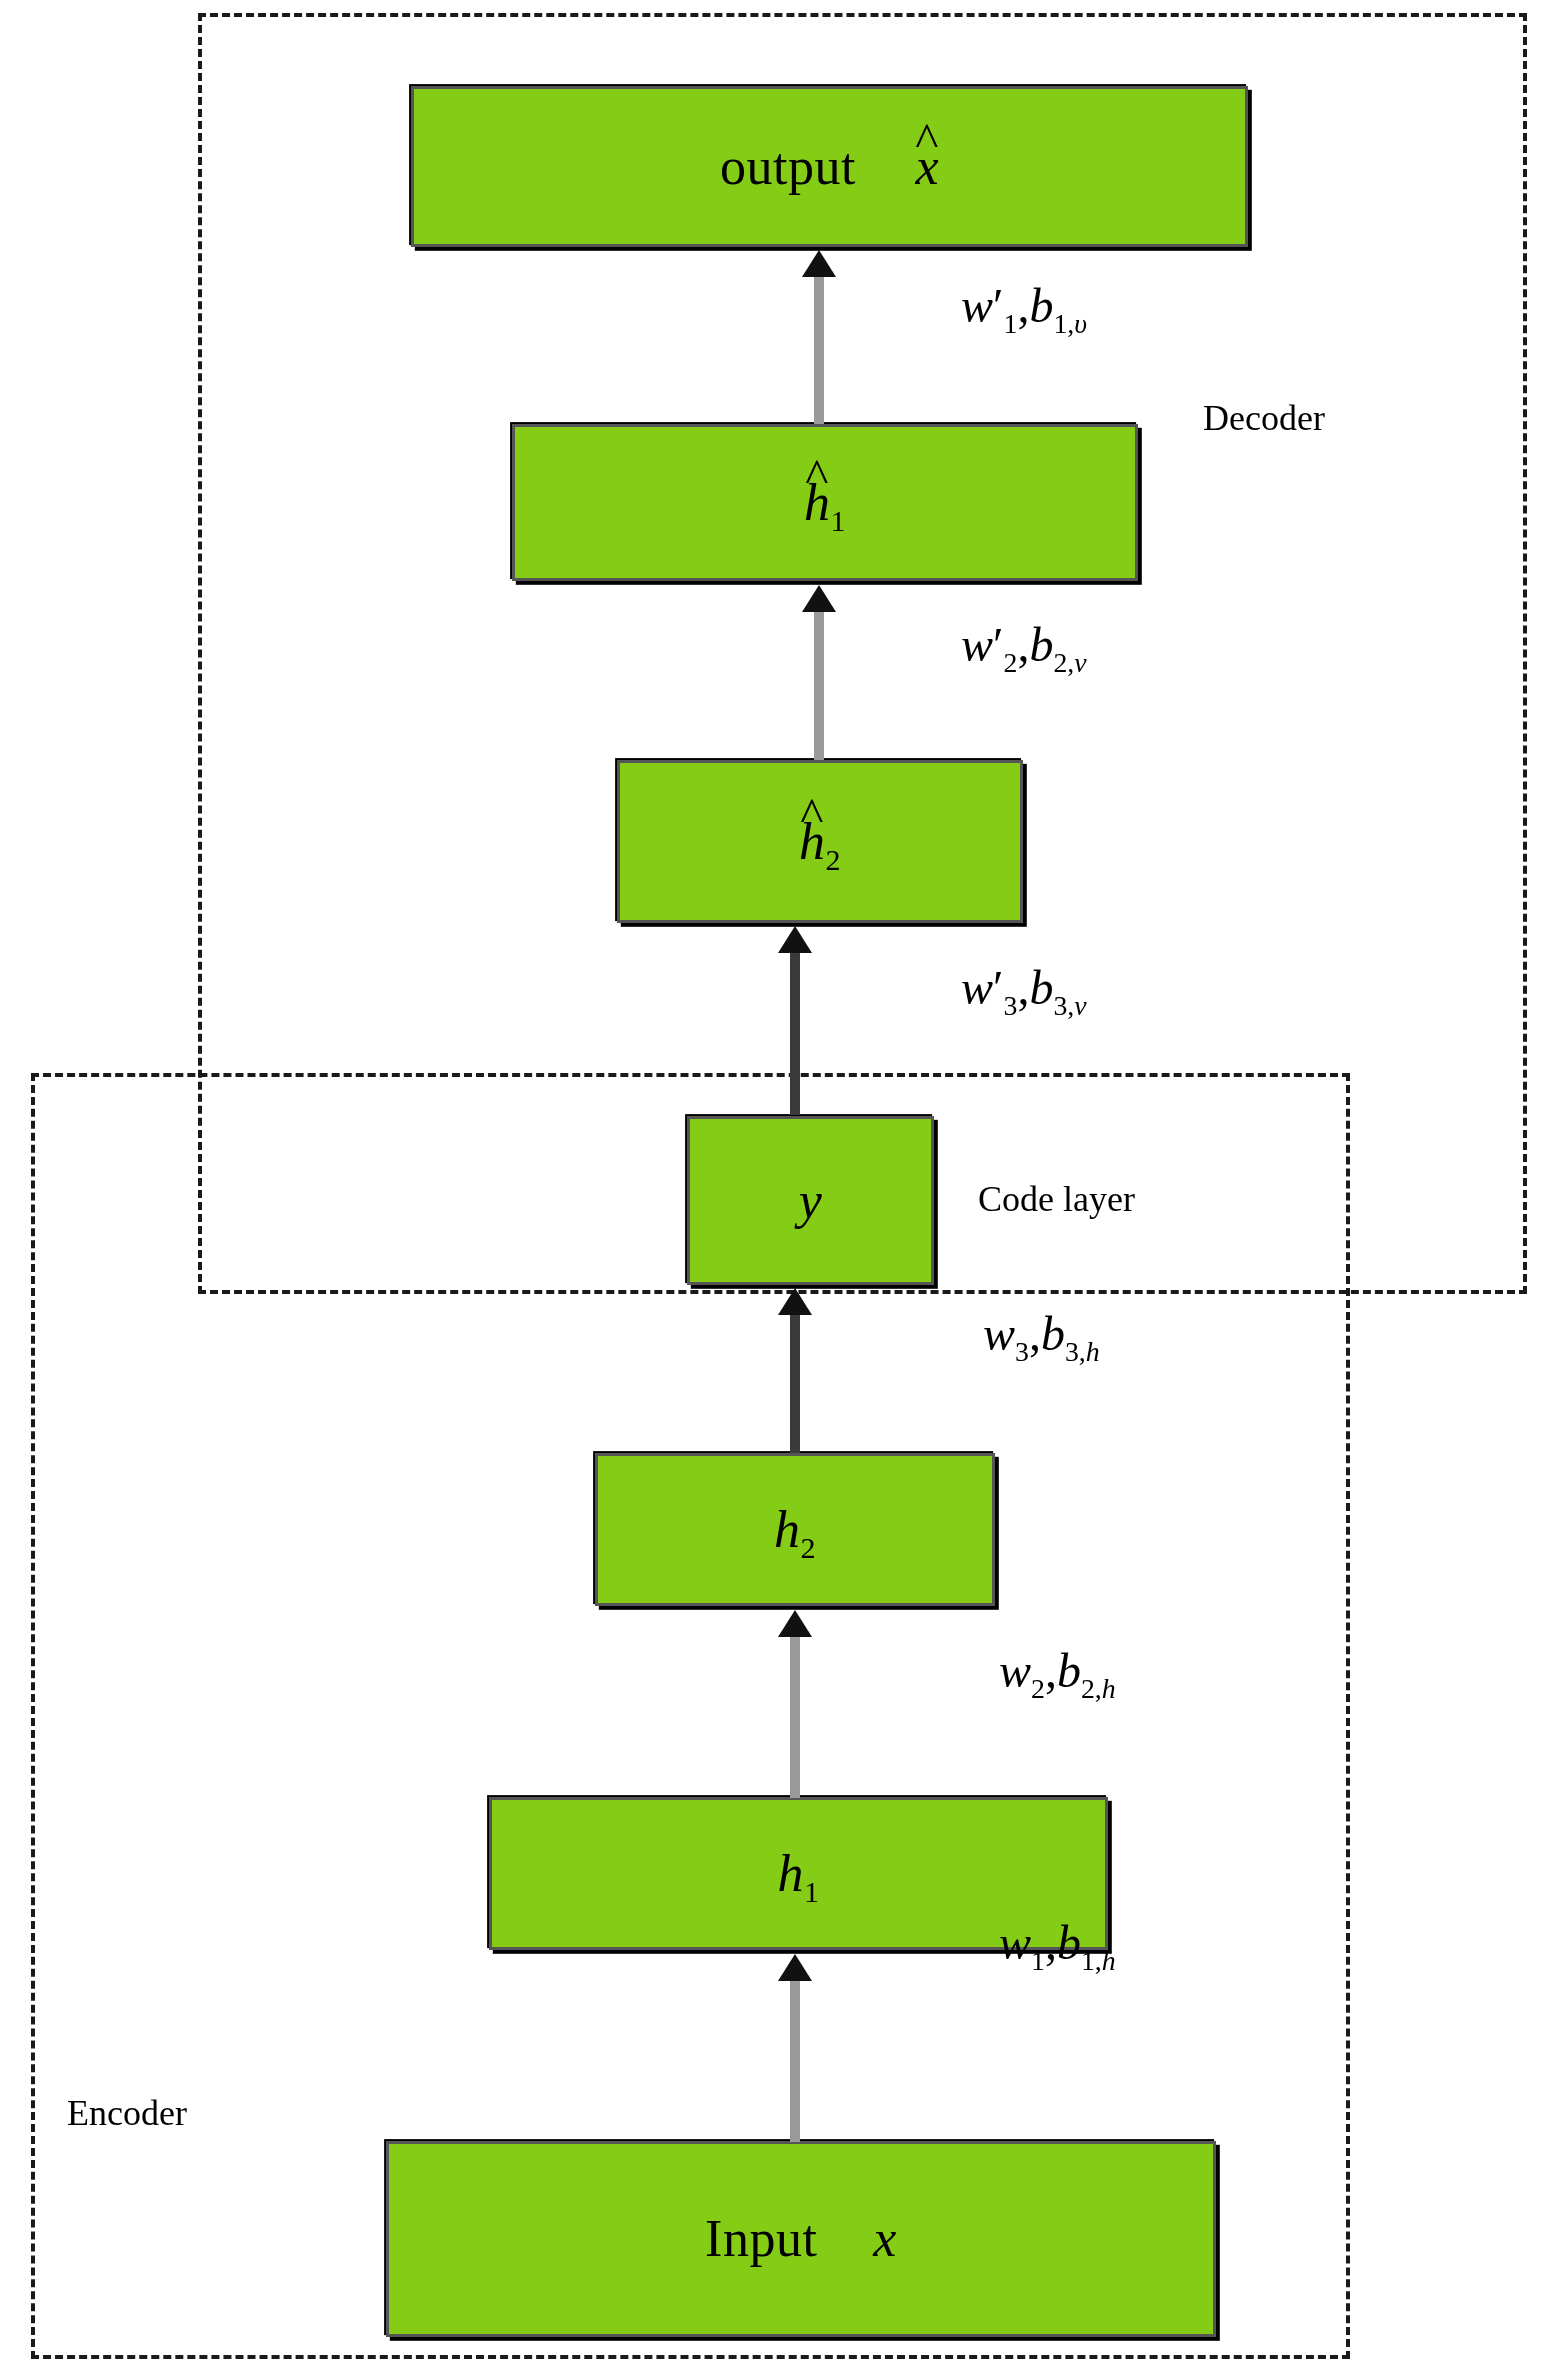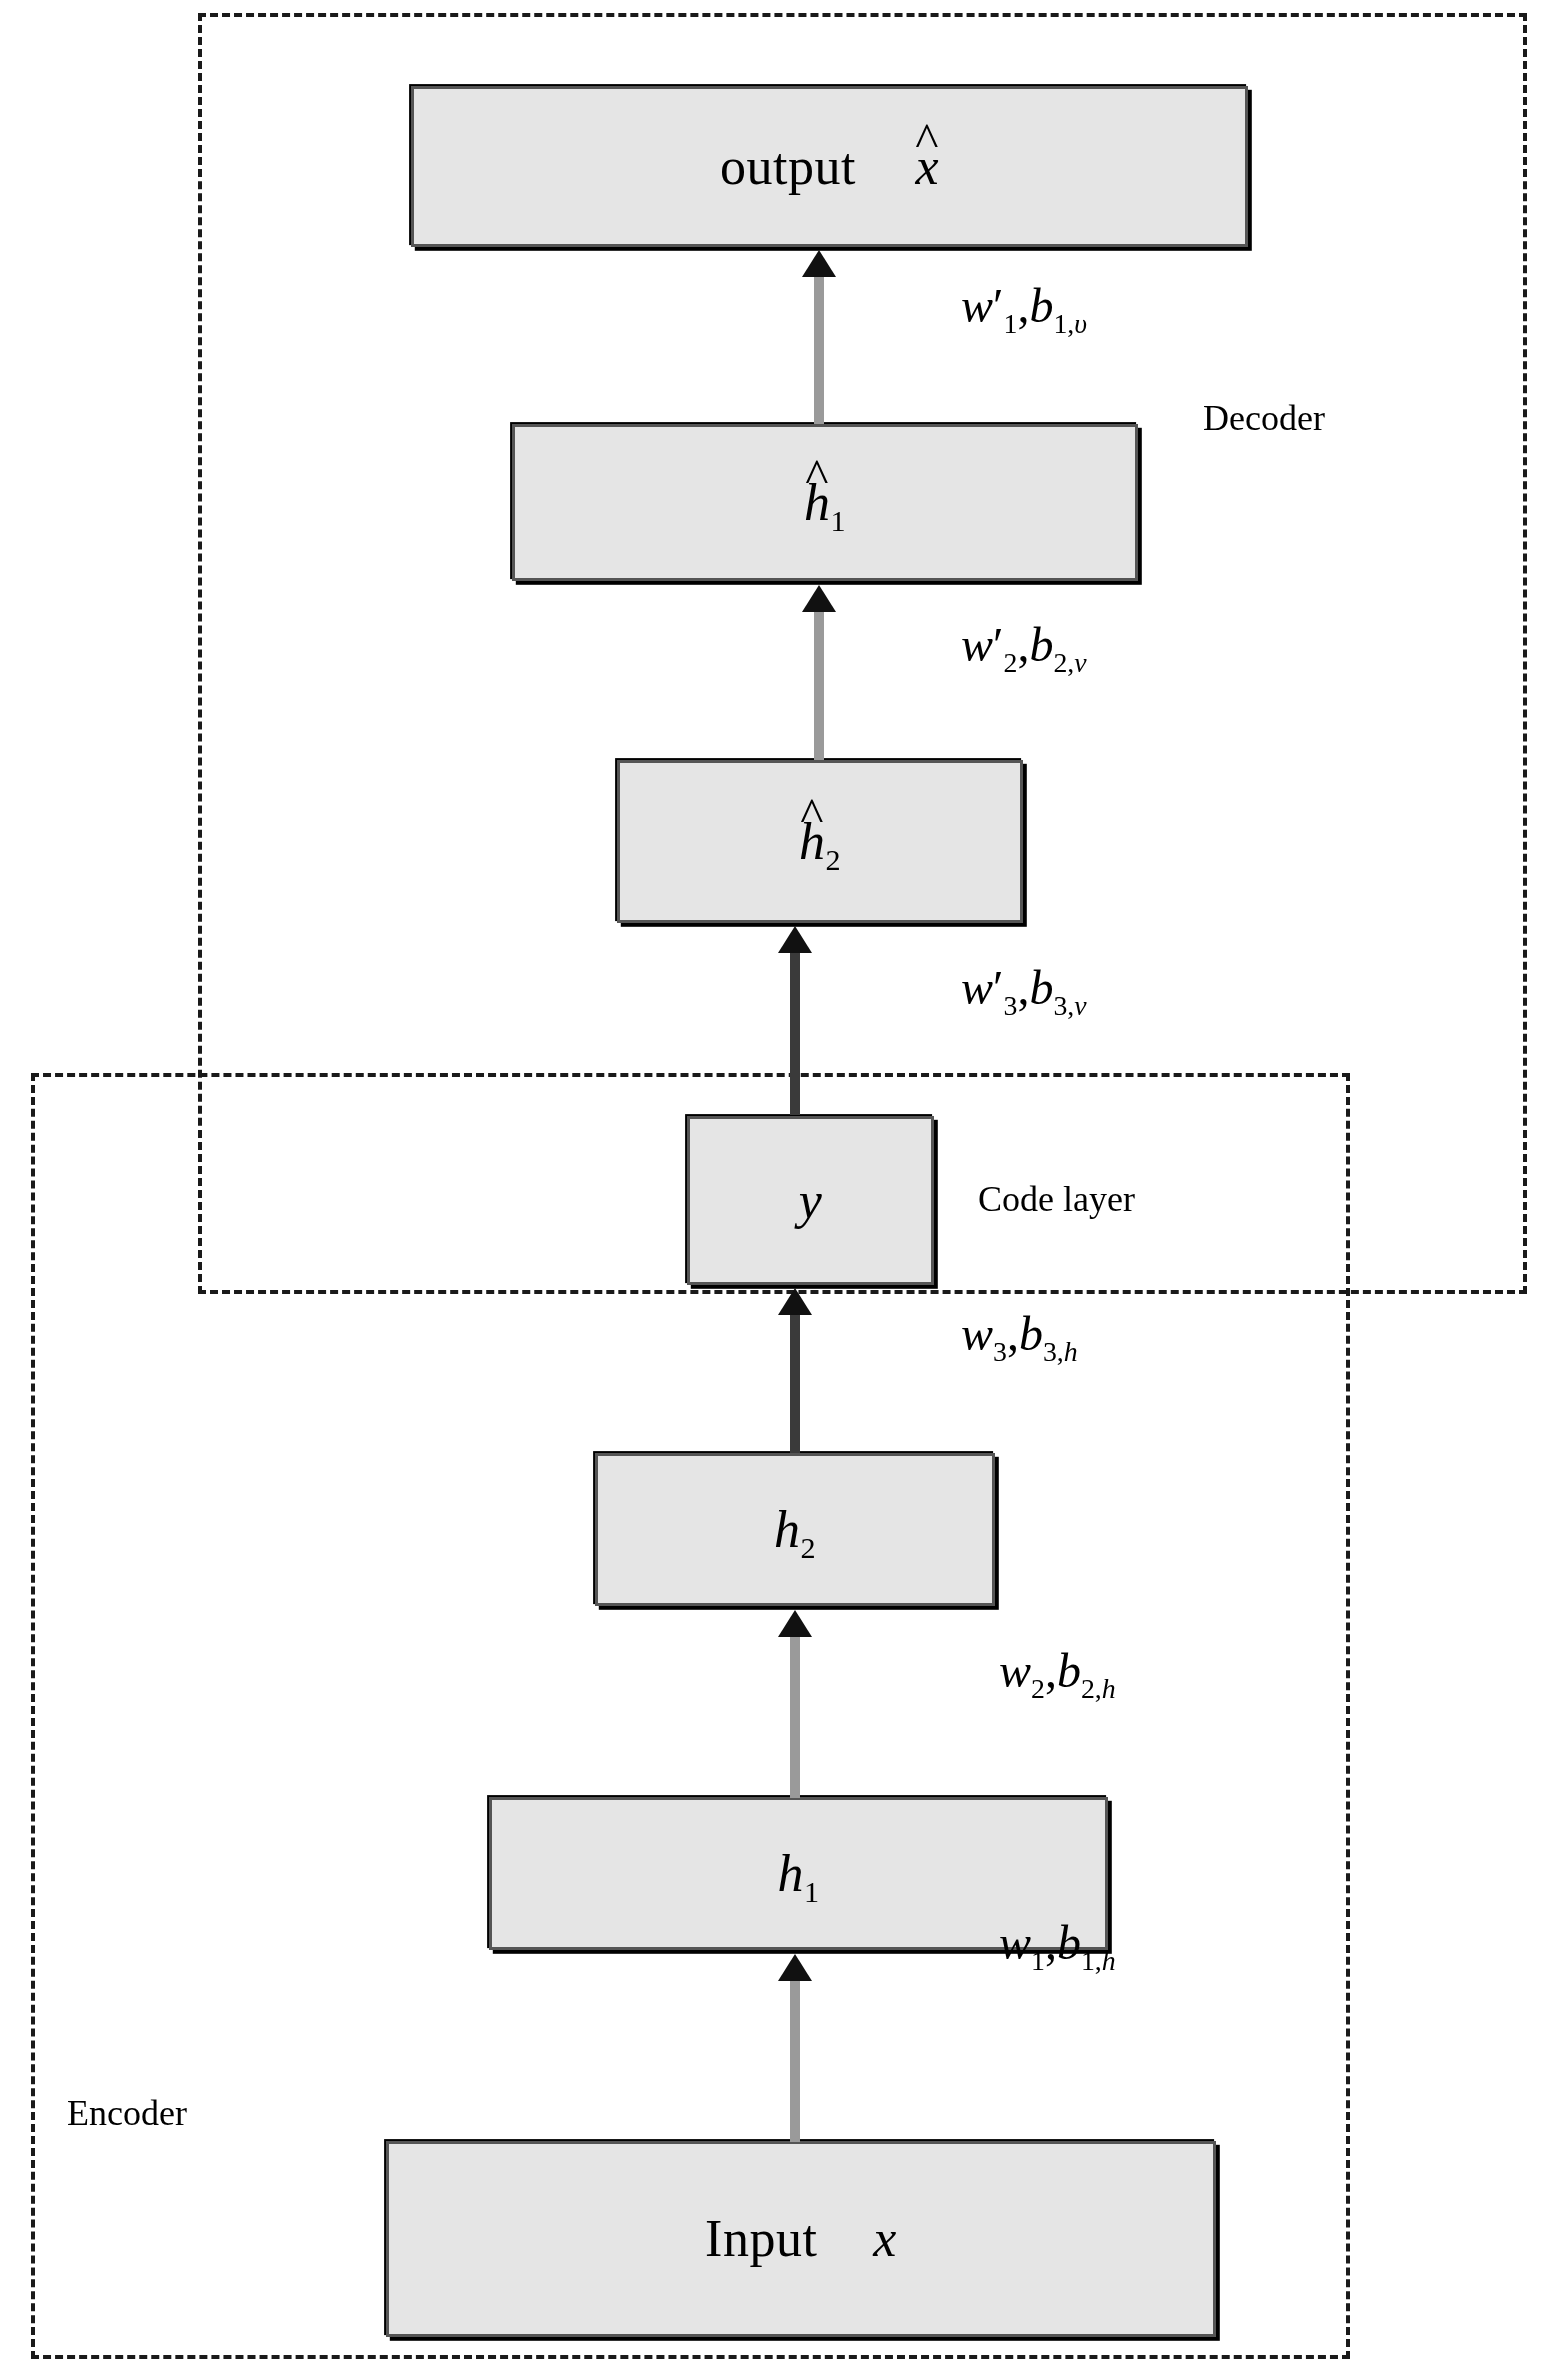--- a/index.html
+++ b/index.html
@@ -25,21 +25,21 @@
     position: absolute;
     border: 4.8px dashed #1a1a1a;
     box-sizing: border-box;
     background: transparent;
   }
 
   
   .layer-box {
     position: absolute;
     box-sizing: border-box;
-    background: #e5e5e5;
+    background: #84cc16;
     border: 3.8px solid #6e6e6e;
     box-shadow: 2.9px 2.9px 0 0 #111111, -1px -1px 0 0 #111111;
     display: flex;
     align-items: center;
     justify-content: center;
   }
   .layer-box.heavy {
     border: 3.8px solid #555555;
     box-shadow: 3.8px 3.8px 0 0 #000000, -1.9px -1.9px 0 0 #000000;
   }
@@ -189,21 +189,21 @@
   </div>
 
   <div class="free-label weight" style="left:961px; top:621px;">
     <span class="mi">w</span><span class="prime">′</span><span class="sub-up">2</span><span>,</span><span class="mi">b</span><span class="sub-up">2,</span><span class="sub">v</span>
   </div>
 
   <div class="free-label weight" style="left:961px; top:964px;">
     <span class="mi">w</span><span class="prime">′</span><span class="sub-up">3</span><span>,</span><span class="mi">b</span><span class="sub-up">3,</span><span class="sub">v</span>
   </div>
 
-  <div class="free-label weight" style="left:961px; top:1310px;text-align:right;">
+  <div class="free-label weight" style="left:983px; top:1310px;text-align:right;">
     <span class="mi">w</span><span class="sub-up">3</span><span>,</span><span class="mi">b</span><span class="sub-up">3,</span><span class="sub">h</span>
   </div>
 
   <div class="free-label weight" style="left:999px; top:1630px;margin-top:17px;">
     <span class="mi">w</span><span class="sub-up">2</span><span>,</span><span class="mi">b</span><span class="sub-up">2,</span><span class="sub">h</span>
   </div>
 
   <div class="free-label weight" style="left:999px; top:1919px;">
     <span class="mi">w</span><span class="sub-up">1</span><span>,</span><span class="mi">b</span><span class="sub-up">1,</span><span class="sub">h</span>
   </div>

